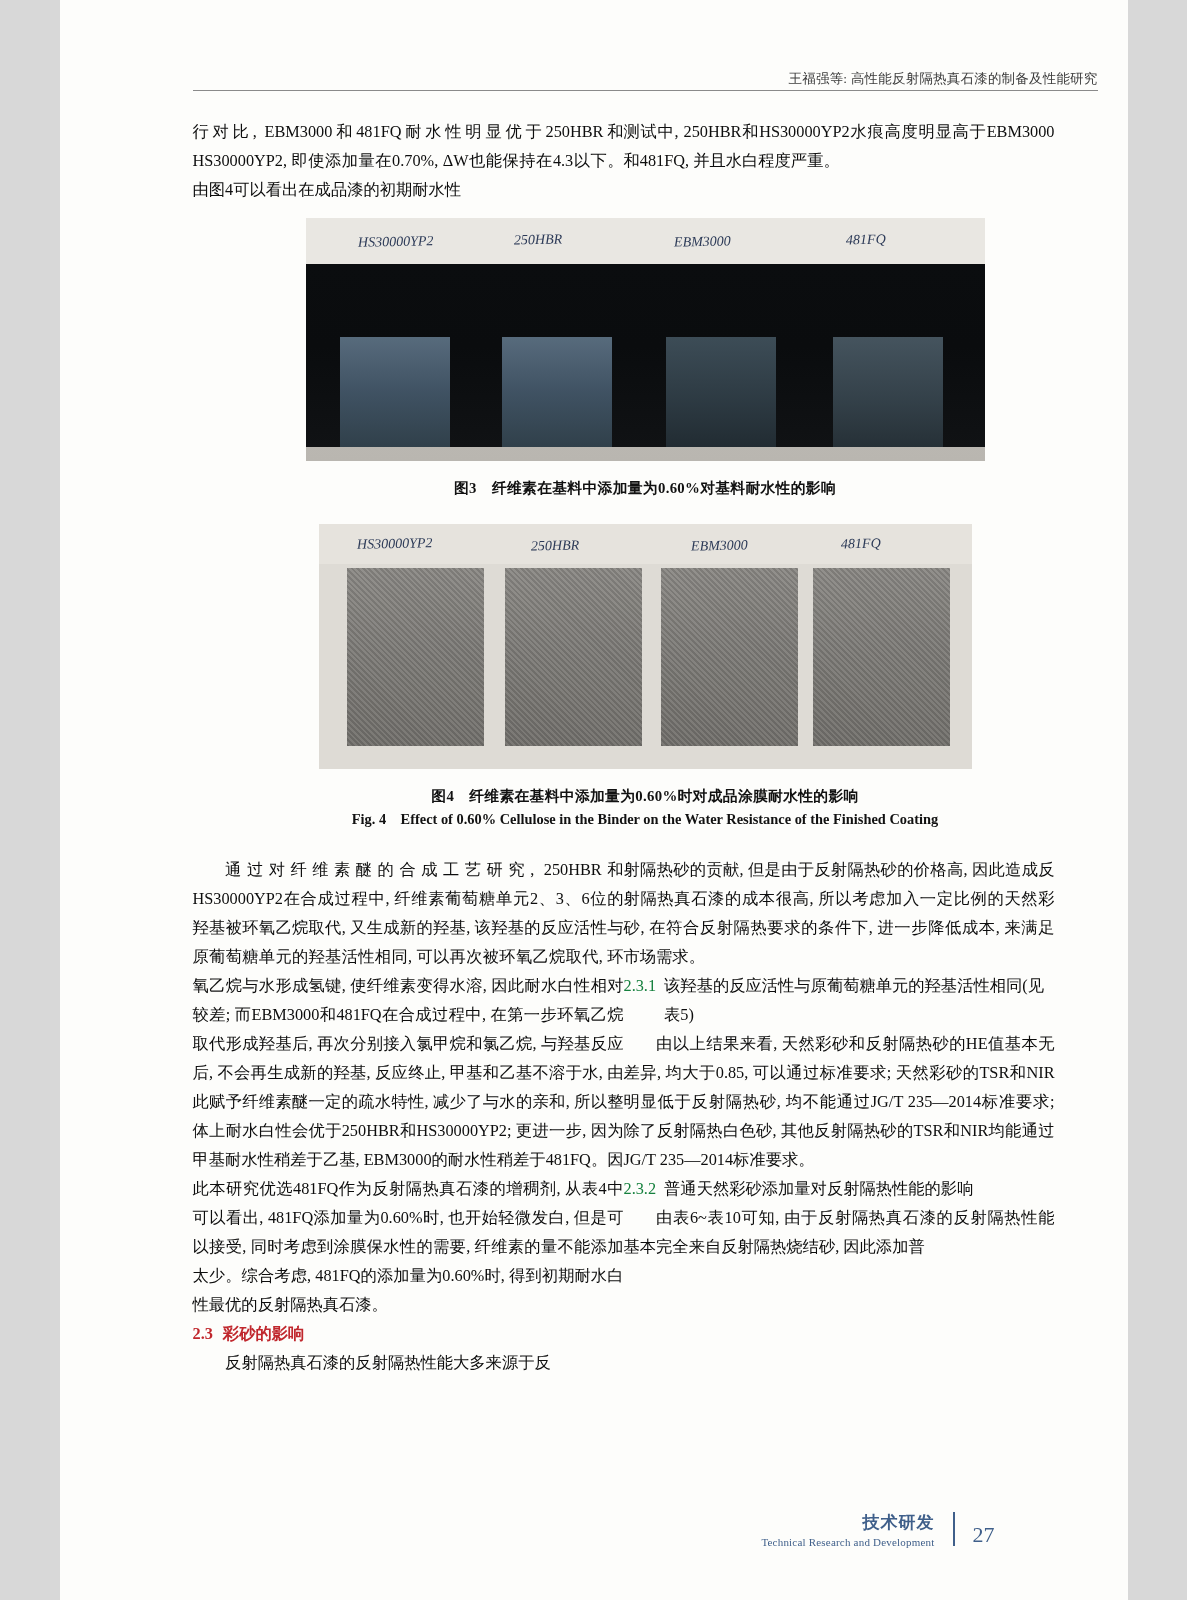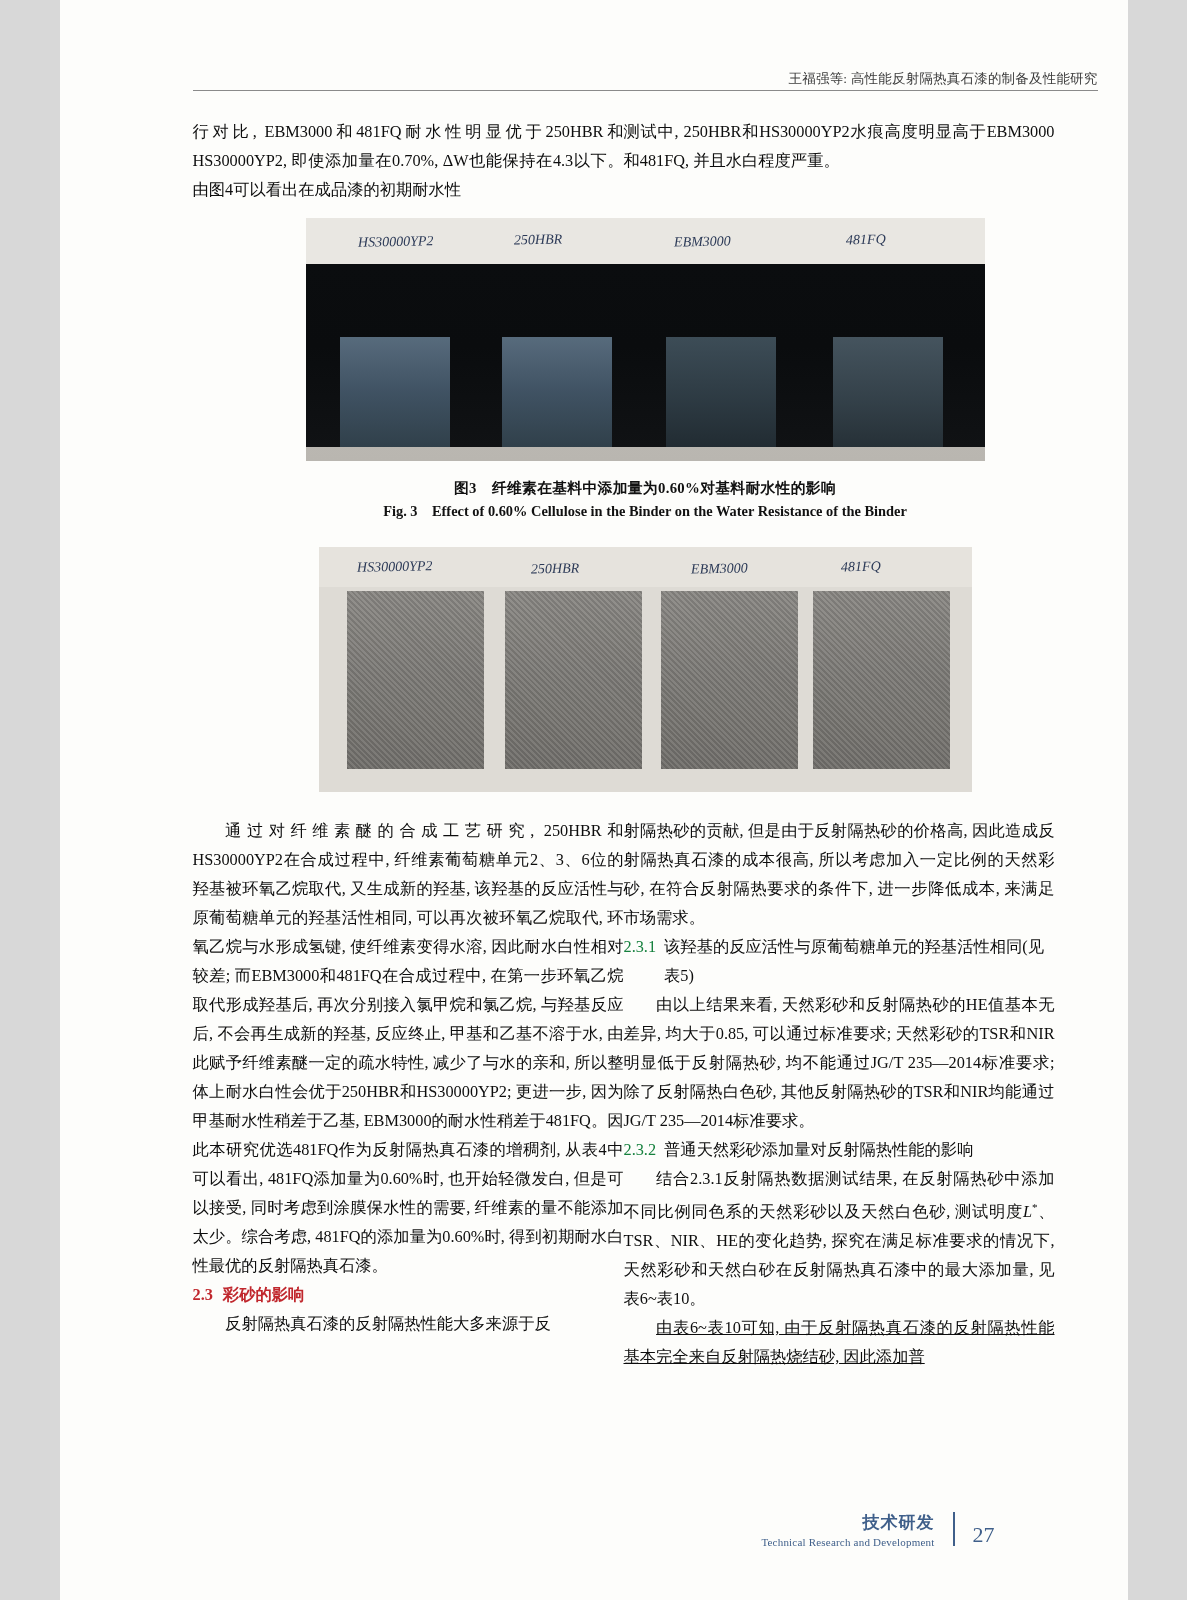--- a/index.html
+++ b/index.html
@@ -222,37 +222,38 @@
         <span class="handlabel" style="left:208px; top:14px;">250HBR</span>
         <span class="handlabel" style="left:368px; top:16px;">EBM3000</span>
         <span class="handlabel" style="left:540px; top:14px;">481FQ</span>
         <div class="panel p1" style="left:34px;"></div>
         <div class="panel p2" style="left:196px;"></div>
         <div class="panel p3" style="left:360px;"></div>
         <div class="panel p4" style="left:527px;"></div>
       </div>
       <div class="figcap">
         <div class="cn">图3　纤维素在基料中添加量为0.60%对基料耐水性的影响</div>
-        <div class="en">Fig. 3　Effect of 0.60% Cellulose in the Binder on the Water Resistance of the Binder</div>
       </div>
     </div>
 
     <div class="figure fig4" style="margin-top:24px;">
       <div class="figbox fig4box">
         <div class="fig4-top"></div>
         <span class="handlabel" style="left:38px; top:12px;">HS30000YP2</span>
         <span class="handlabel" style="left:212px; top:14px;">250HBR</span>
         <span class="handlabel" style="left:372px; top:14px;">EBM3000</span>
         <span class="handlabel" style="left:522px; top:12px;">481FQ</span>
         <div class="panel" style="left:28px;"></div>
         <div class="panel" style="left:186px;"></div>
         <div class="panel" style="left:342px;"></div>
         <div class="panel" style="left:494px;"></div>
       </div>
       <div class="figcap">
+        <div class="cn">图4　纤维素在基料中添加量为0.60%时对成品涂膜耐水性的影响</div>
+        <div class="en">Fig. 4　Effect of 0.60% Cellulose in the Binder on the Water Resistance of the Finished Coating</div>
       </div>
     </div>
 
     <div class="cols" style="margin-top:24px;">
       <div class="col">
         <p class="body indent">通过对纤维素醚的合成工艺研究, 250HBR和HS30000YP2在合成过程中, 纤维素葡萄糖单元2、3、6位的羟基被环氧乙烷取代, 又生成新的羟基, 该羟基的反应活性与原葡萄糖单元的羟基活性相同, 可以再次被环氧乙烷取代, 环氧乙烷与水形成氢键, 使纤维素变得水溶, 因此耐水白性相对较差; 而EBM3000和481FQ在合成过程中, 在第一步环氧乙烷取代形成羟基后, 再次分别接入氯甲烷和氯乙烷, 与羟基反应后, 不会再生成新的羟基, 反应终止, 甲基和乙基不溶于水, 由此赋予纤维素醚一定的疏水特性, 减少了与水的亲和, 所以整体上耐水白性会优于250HBR和HS30000YP2; 更进一步, 因为甲基耐水性稍差于乙基, EBM3000的耐水性稍差于481FQ。因此本研究优选481FQ作为反射隔热真石漆的增稠剂, 从表4中可以看出, 481FQ添加量为0.60%时, 也开始轻微发白, 但是可以接受, 同时考虑到涂膜保水性的需要, 纤维素的量不能添加太少。综合考虑, 481FQ的添加量为0.60%时, 得到初期耐水白性最优的反射隔热真石漆。</p>
         <p class="sec-head">
           <span class="num">2.3</span><span>彩砂的影响</span>
         </p>
         <p class="body indent">反射隔热真石漆的反射隔热性能大多来源于反</p>
@@ -266,21 +267,20 @@
           <span class="txt">该羟基的反应活性与原葡萄糖单元的羟基活性相同(见表5)</span>
         </div>
 
         <p class="body indent">由以上结果来看, 天然彩砂和反射隔热砂的HE值基本无差异, 均大于0.85, 可以通过标准要求; 天然彩砂的TSR和NIR明显低于反射隔热砂, 均不能通过JG/T 235—2014标准要求; 除了反射隔热白色砂, 其他反射隔热砂的TSR和NIR均能通过JG/T 235—2014标准要求。</p>
 
         <div class="subsec">
           <span class="num">2.3.2</span>
           <span class="txt">普通天然彩砂添加量对反射隔热性能的影响</span>
         </div>
 
-        <p class="body indent"><span>结合2.3.1反射隔热数据测试结果, 在反射隔热砂中添加不同比例同色系的天然彩砂以及天然白色砂, 测试明度</span><span class="ital">L</span><sup>*</sup><span>、TSR、NIR、HE的变化趋势, 探究在满足标准要求的情况下, 天然彩砂和天然白砂在反射隔热真石漆中的最大添加量, 见表6~表10。</span></p>
 
         <p class="body indent">由表6~表10可知, 由于反射隔热真石漆的反射隔热性能基本完全来自反射隔热烧结砂, 因此添加普</p>
       </div>
     </div>
   </div>
 
   <div class="footer">
     <div class="footer-txt">
       <div class="f-cn">技术研发</div>
       <div class="f-en">Technical Research and Development</div>

